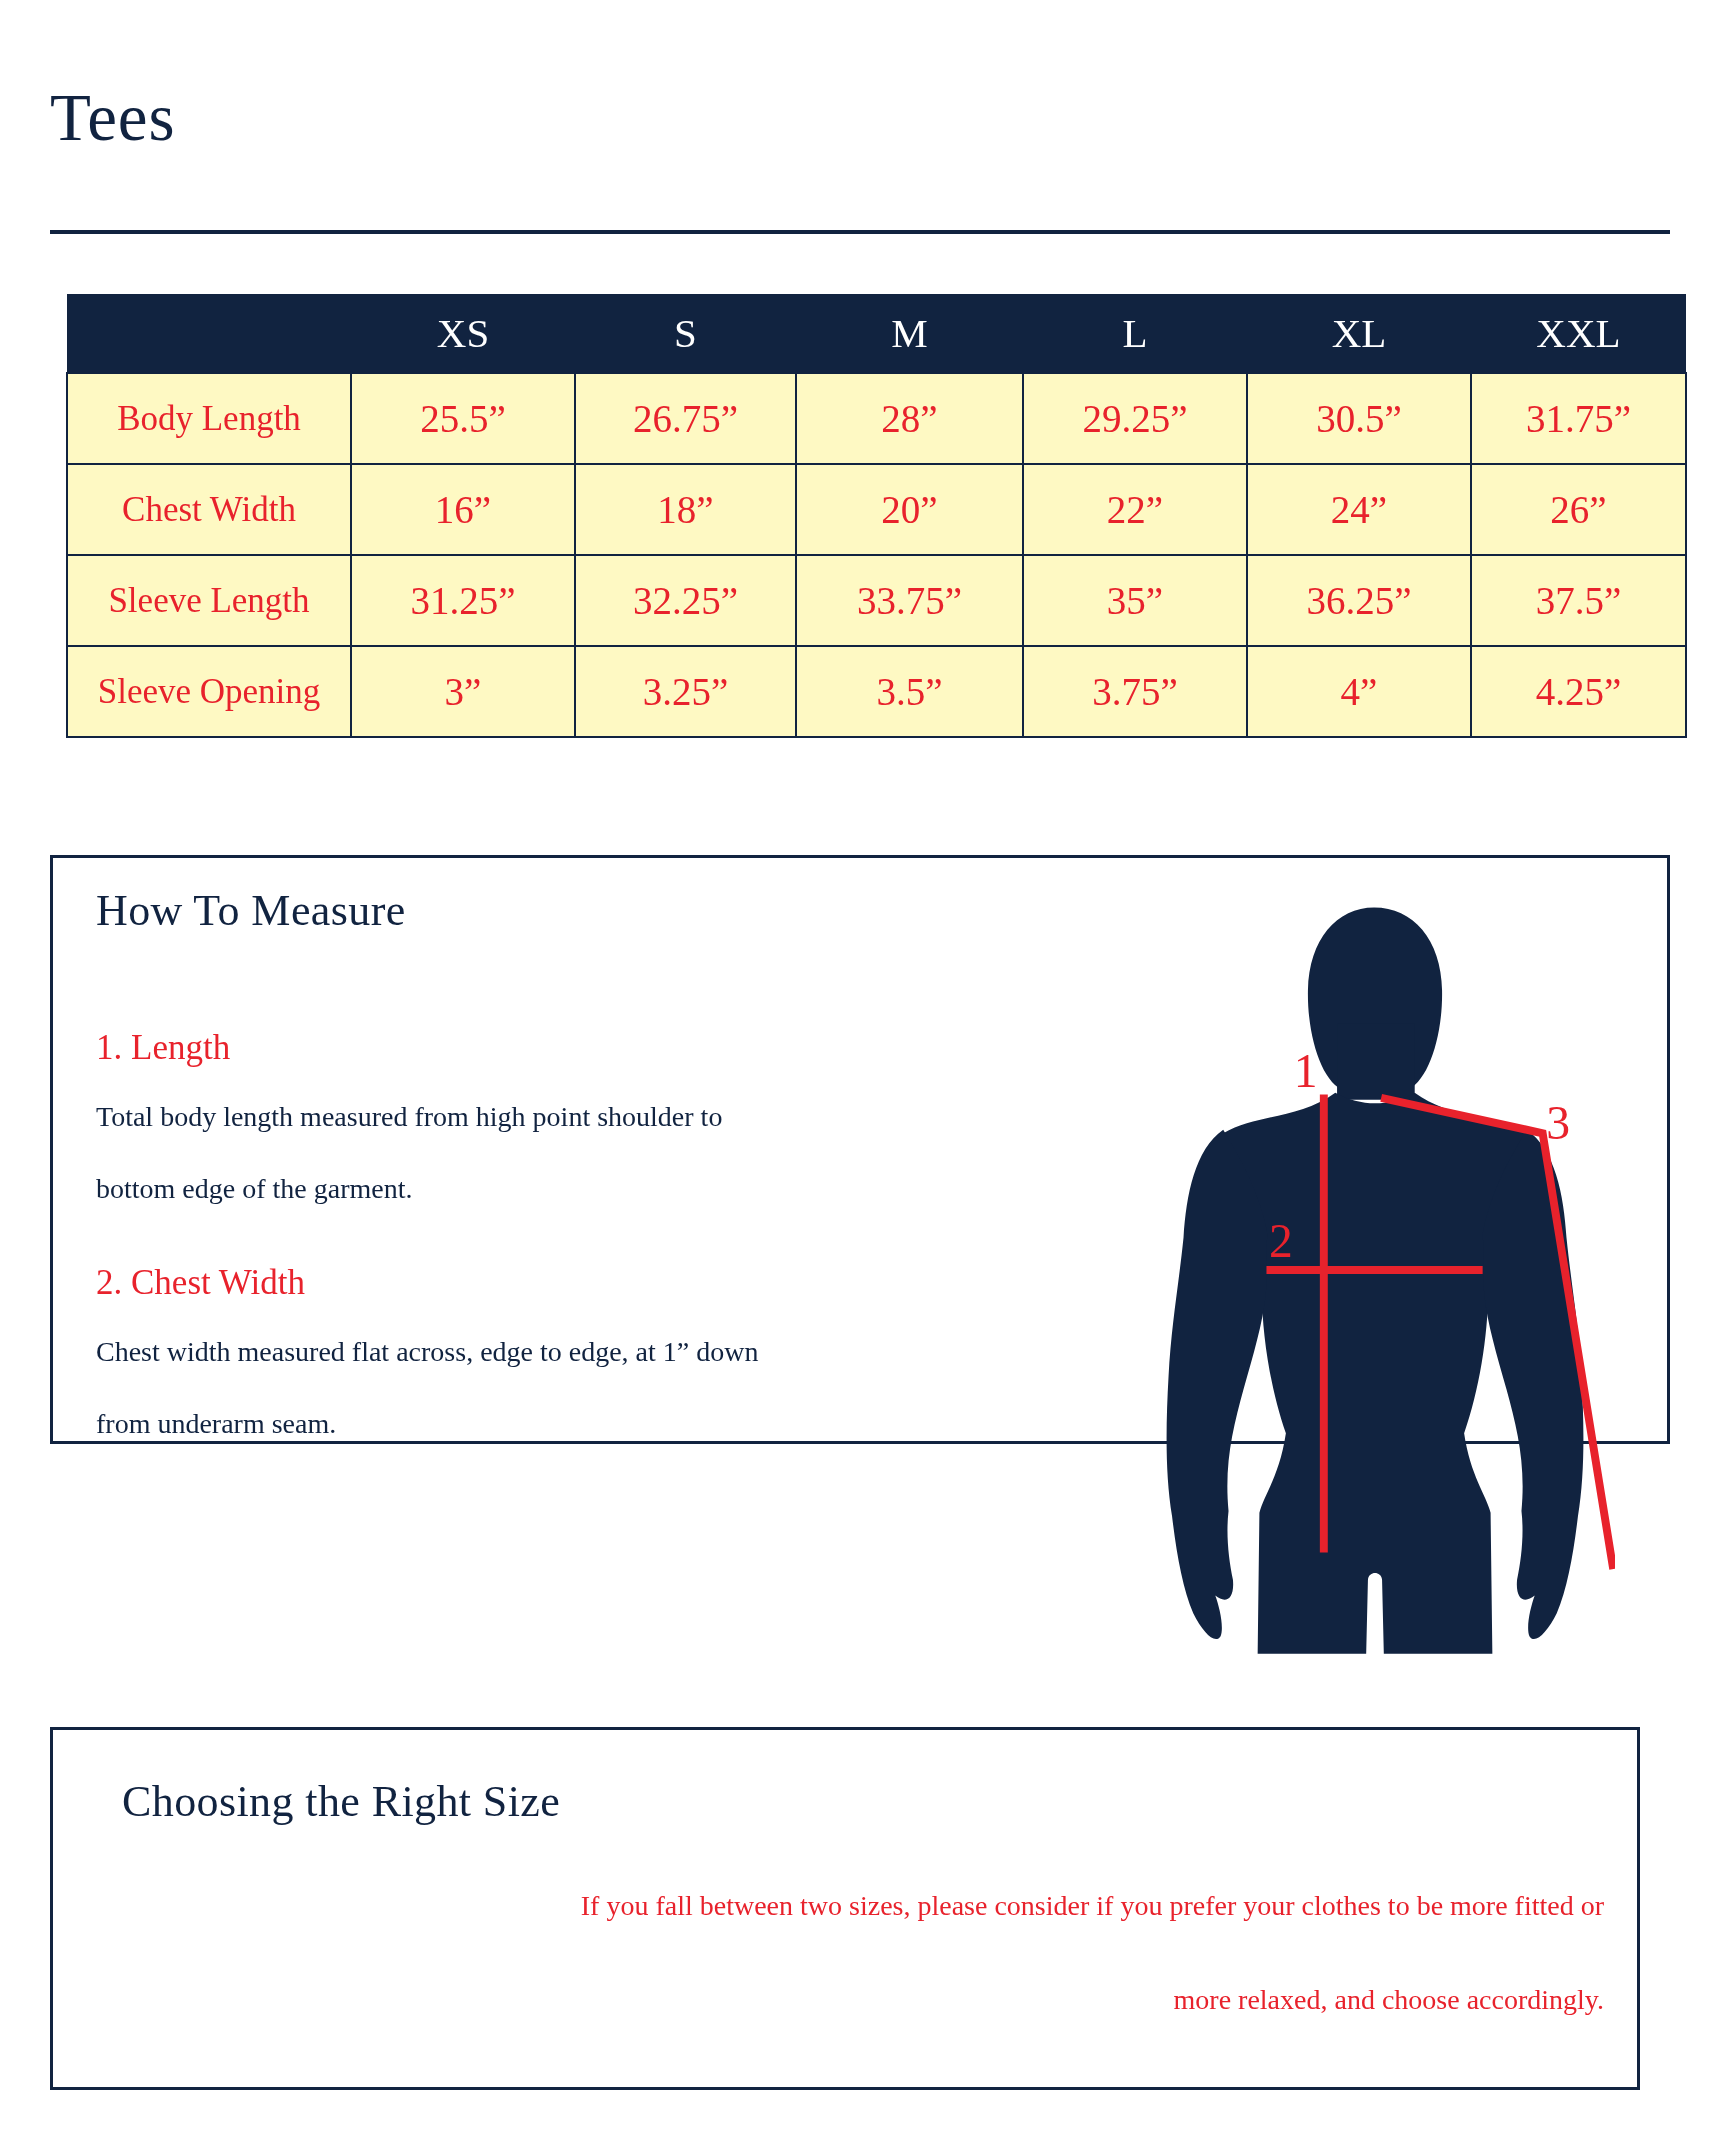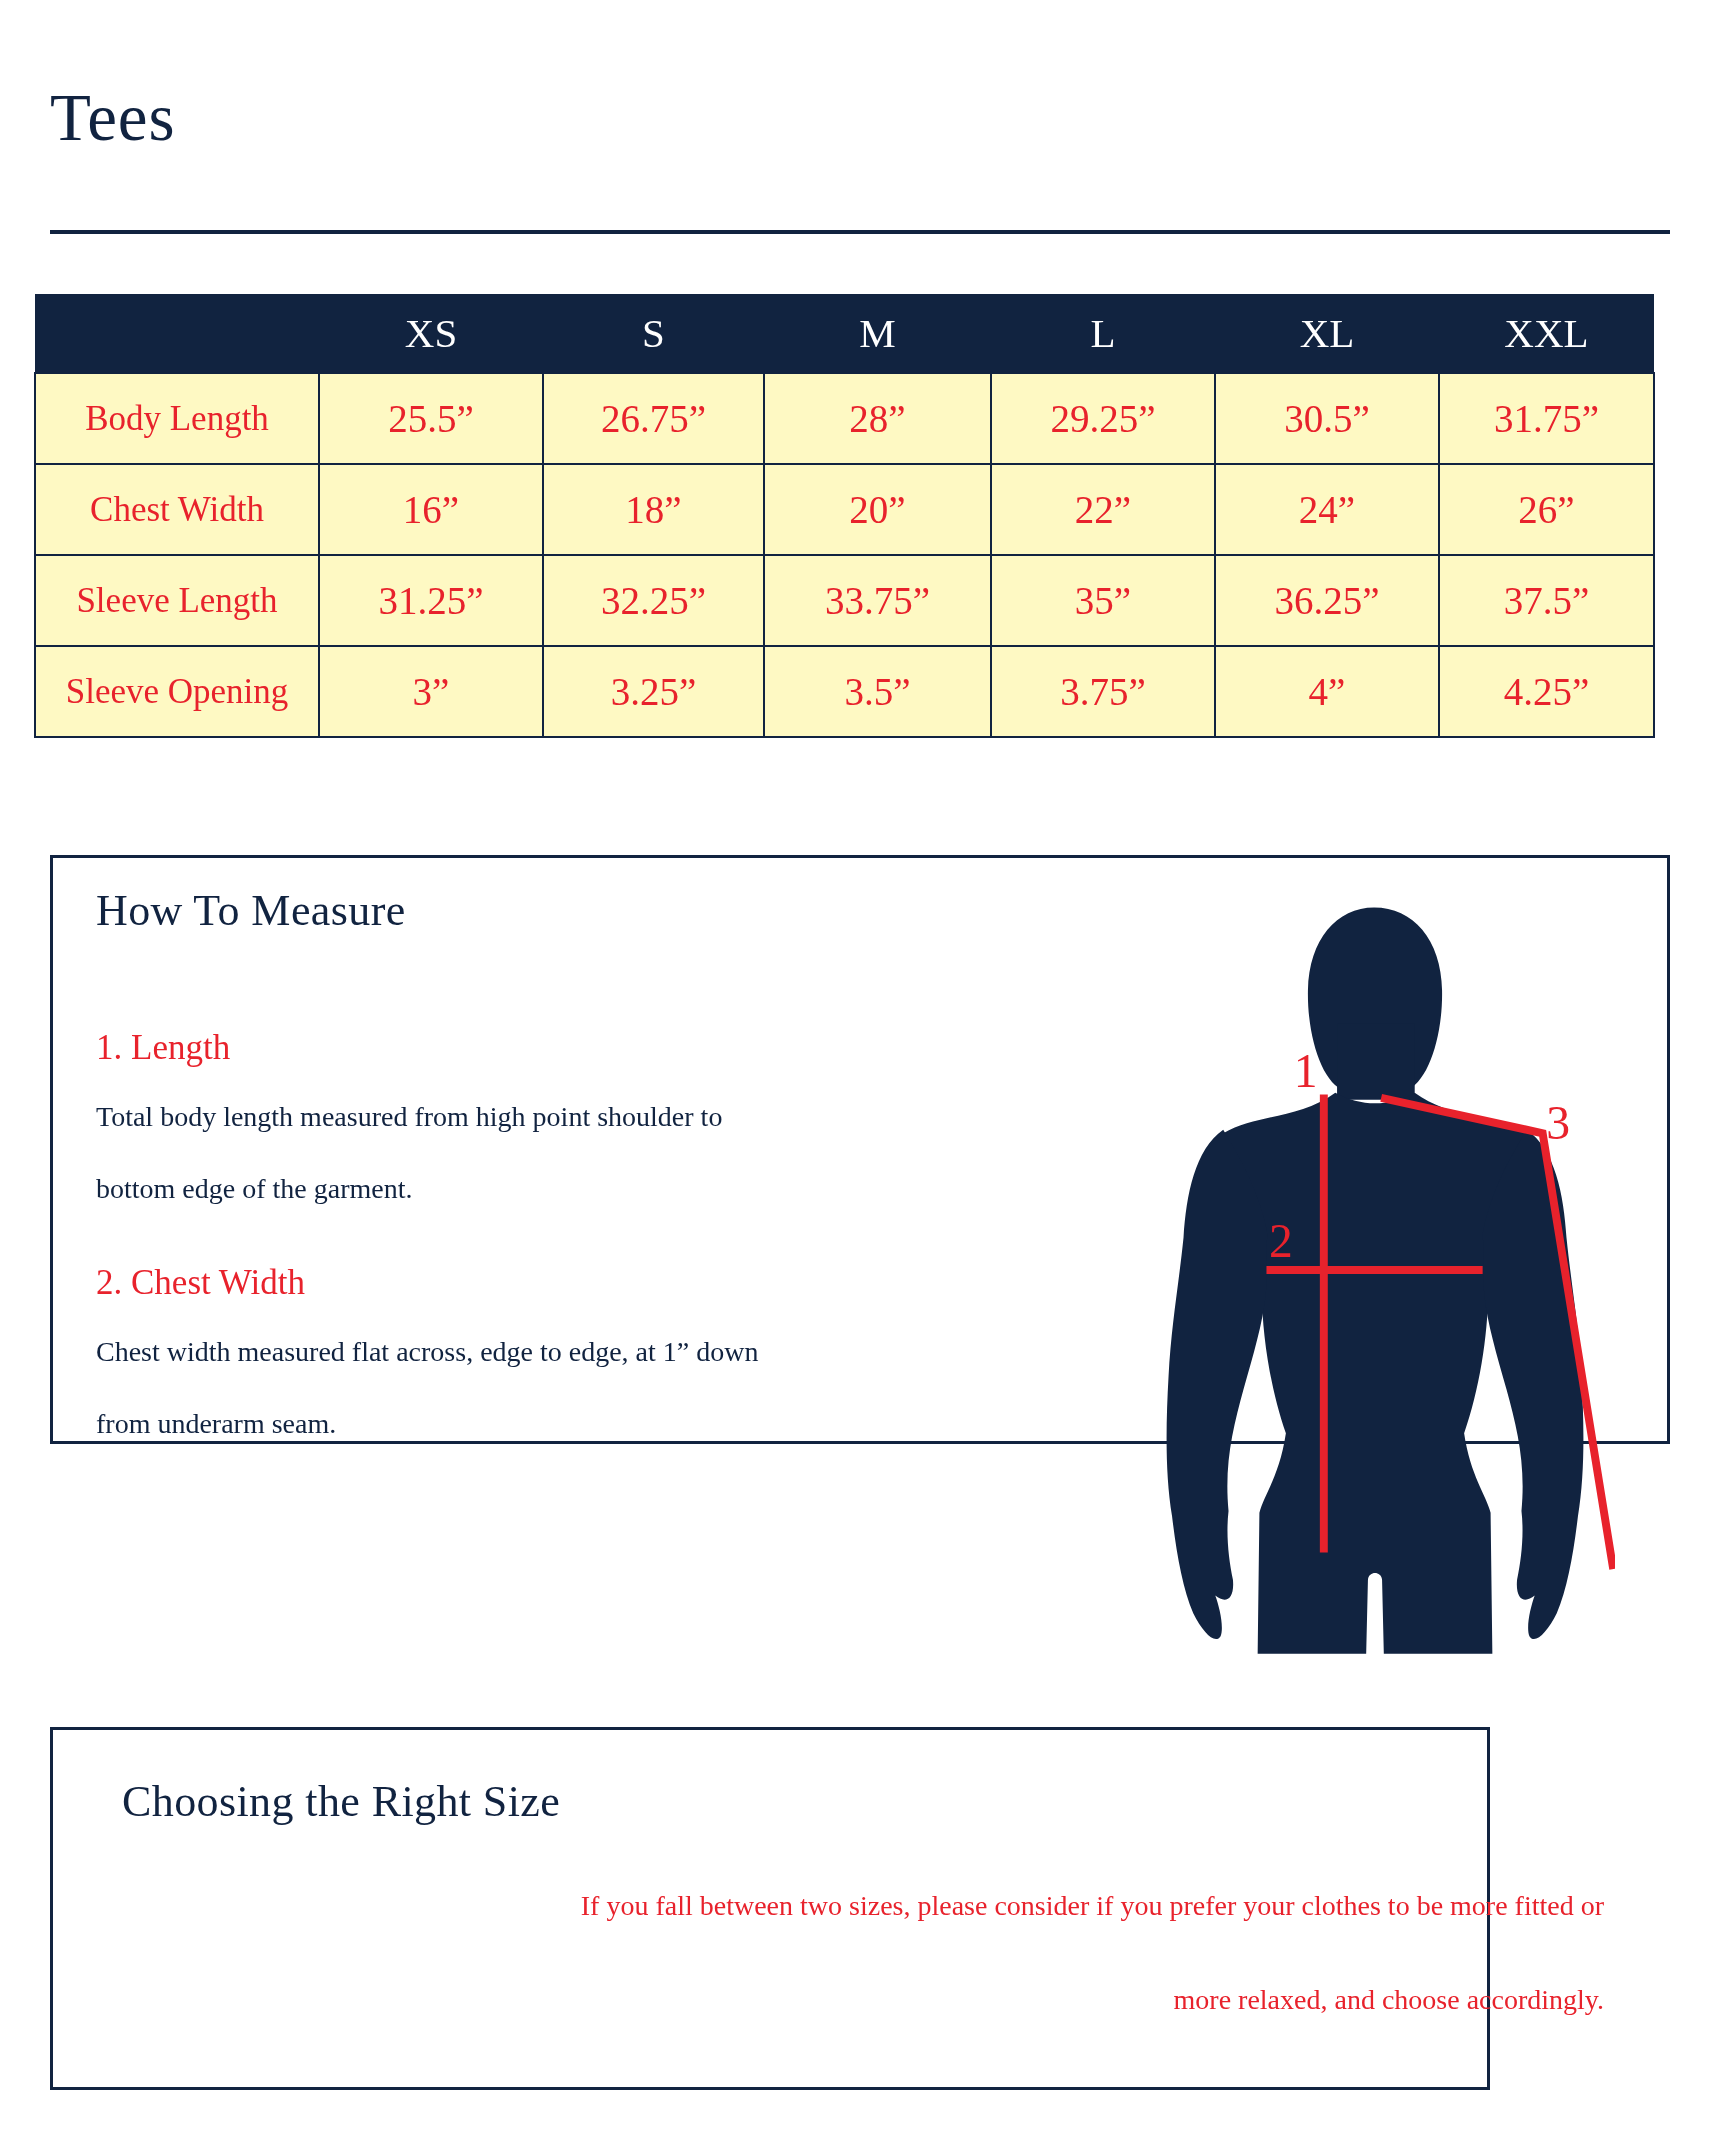--- a/index.html
+++ b/index.html
@@ -20,42 +20,42 @@
   .page-title{
     position:absolute;left:50px;top:81px;
     font-size:67px;font-weight:400;line-height:1.1;
     color:var(--navy);letter-spacing:0.9px;
   }
   .title-rule{
     position:absolute;left:50px;top:230px;
     width:1620px;height:3.5px;background:var(--navy);
   }
   
-  .table-wrap{position:absolute;left:34px;top:294px;width:1620px;}
+  .table-wrap{position:absolute;left:66px;top:294px;width:1620px;}
   table.size-table{
     width:1620px;border-collapse:collapse;table-layout:fixed;
   }
   table.size-table thead th{
     background:var(--navy);color:var(--white);
     height:79px;font-weight:400;font-size:41px;
     text-align:center;vertical-align:middle;border:none;
   }
   table.size-table tbody td{
     border:2.6px solid var(--navy);
     height:91px;text-align:center;vertical-align:middle;
     color:var(--red);background:#fef9c3;
   }
   table.size-table td.rowlabel{font-size:35px;}
   table.size-table td.val{font-size:39px;}
   
   .panel{
     position:absolute;border:3.5px solid var(--navy);background:#ffffff;
   }
   .panel.howto{left:50px;top:826px;width:1620px;height:589px;margin-top:29px;}
-  .panel.choosing{left:50px;top:1727px;width:1440px;height:363px;}
+  .panel.choosing{left:50px;top:1727px;width:1590px;height:363px;}
   .panel h2{
     position:absolute;font-size:44px;font-weight:400;color:var(--navy);
     letter-spacing:0.4px;line-height:1.2;
   }
   .howto h2{left:43px;top:26.5px;}
   .choosing h2{left:69px;top:46px;}
   .step{position:absolute;left:43px;width:1041px;}
   .step h3{
     font-size:35px;font-weight:400;color:var(--red);line-height:42px;
   }

